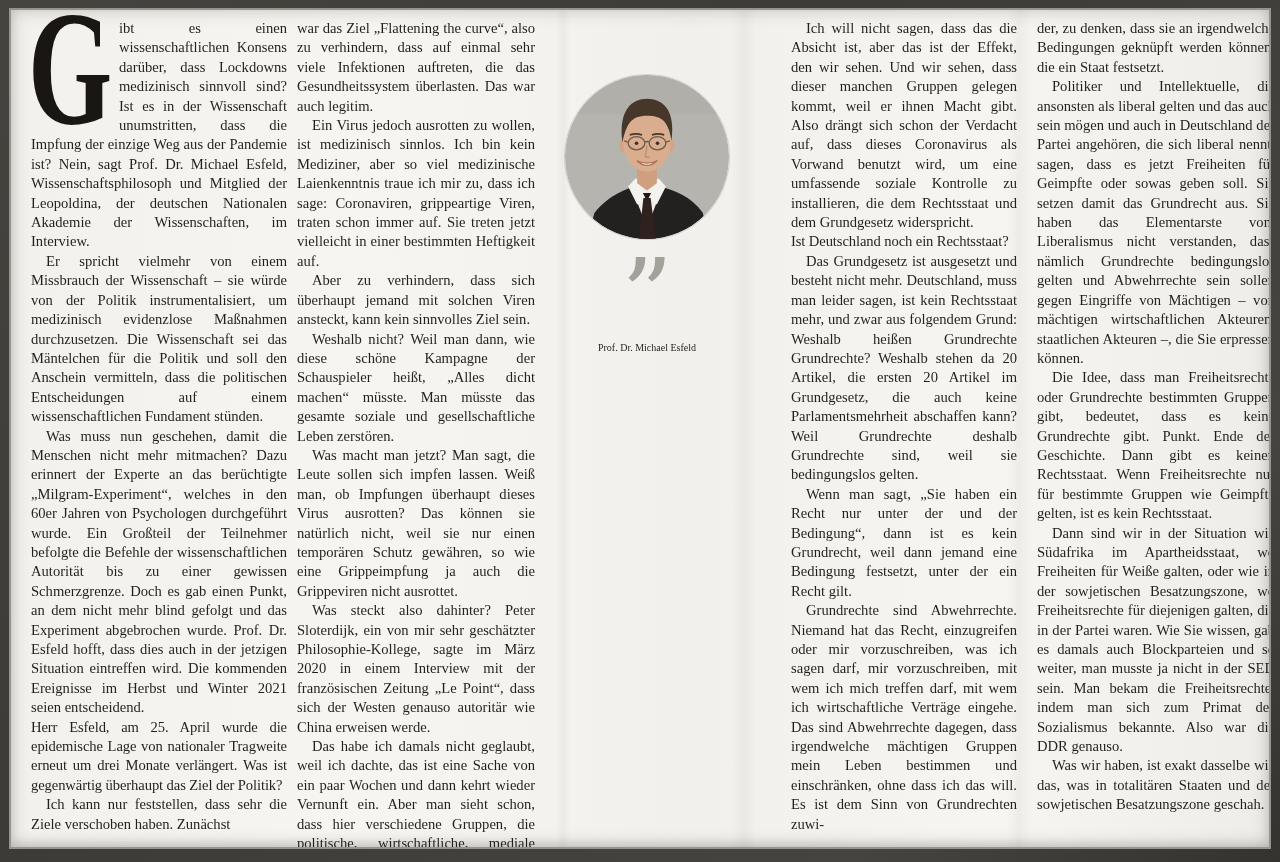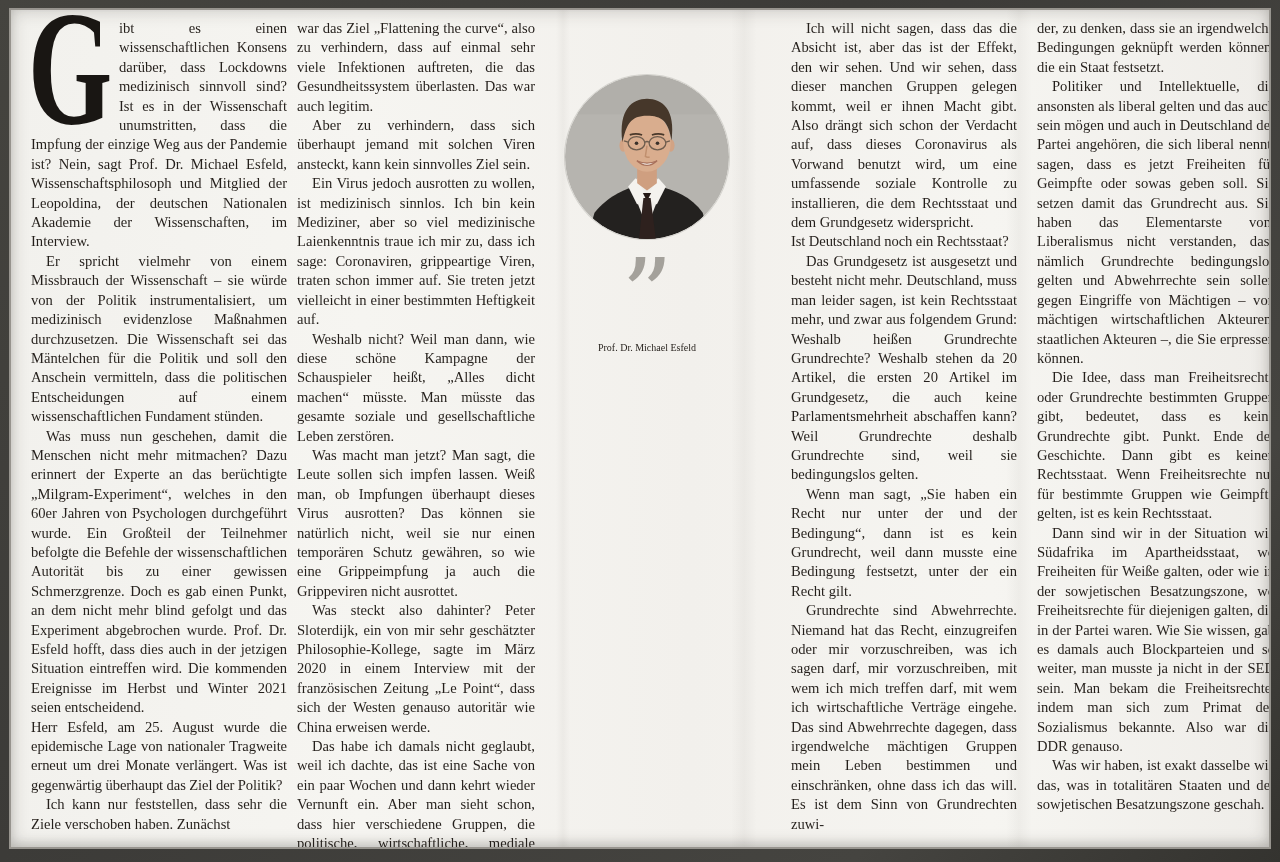--- a/index.html
+++ b/index.html
@@ -79,28 +79,28 @@
     <div class="content">
 
       <div class="col c1">
         <p class="par">
           <span class="dropcap">
               <span>G</span>
             </span><span>ibt es einen wissenschaftlichen Konsens darüber, dass Lockdowns medizinisch sinnvoll sind? Ist es in der Wissenschaft unumstritten, dass die Impfung der einzige Weg aus der Pandemie ist? Nein, sagt Prof. Dr. Michael Esfeld, Wissenschaftsphilosoph und Mitglied der Leopoldina, der deutschen Nationalen Akademie der Wissenschaften, im Interview.</span>
         </p>
         <p class="par ind">Er spricht vielmehr von einem Missbrauch der Wissenschaft – sie würde von der Politik instrumentalisiert, um medizinisch evidenzlose Maßnahmen durchzusetzen. Die Wissenschaft sei das Mäntelchen für die Politik und soll den Anschein vermitteln, dass die politischen Entscheidungen auf einem wissenschaftlichen Fundament stünden.</p>
         <p class="par ind">Was muss nun geschehen, damit die Menschen nicht mehr mitmachen? Dazu erinnert der Experte an das berüchtigte „Milgram-Experiment“, welches in den 60er Jahren von Psychologen durchgeführt wurde. Ein Großteil der Teilnehmer befolgte die Befehle der wissenschaftlichen Autorität bis zu einer gewissen Schmerzgrenze. Doch es gab einen Punkt, an dem nicht mehr blind gefolgt und das Experiment abgebrochen wurde. Prof. Dr. Esfeld hofft, dass dies auch in der jetzigen Situation eintreffen wird. Die kommenden Ereignisse im Herbst und Winter 2021 seien entscheidend.</p>
-        <p class="par question">Herr Esfeld, am 25. August wurde die epidemische Lage von nationaler Tragweite erneut um drei Monate verlängert. Was ist gegenwärtig überhaupt das Ziel der Politik?</p>
+        <p class="par question">Herr Esfeld, am 25. April wurde die epidemische Lage von nationaler Tragweite erneut um drei Monate verlängert. Was ist gegenwärtig überhaupt das Ziel der Politik?</p>
         <p class="par ind">Ich kann nur feststellen, dass sehr die Ziele verschoben haben. Zunächst</p>
       </div>
 
       <div class="col c2">
         <p class="par">war das Ziel „Flattening the curve“, also zu verhindern, dass auf einmal sehr viele Infektionen auftreten, die das Gesundheitssystem überlasten. Das war auch legitim.</p>
+        <p class="par ind">Ein Virus jedoch ausrotten zu wollen, ist medizinisch sinnlos. Ich bin kein Mediziner, aber so viel medizinische Laienkenntnis traue ich mir zu, dass ich sage: Coronaviren, grippeartige Viren, traten schon immer auf. Sie treten jetzt vielleicht in einer bestimmten Heftigkeit auf.</p>
         <p class="par ind">Aber zu verhindern, dass sich überhaupt jemand mit solchen Viren ansteckt, kann kein sinnvolles Ziel sein.</p>
-        <p class="par ind">Ein Virus jedoch ausrotten zu wollen, ist medizinisch sinnlos. Ich bin kein Mediziner, aber so viel medizinische Laienkenntnis traue ich mir zu, dass ich sage: Coronaviren, grippeartige Viren, traten schon immer auf. Sie treten jetzt vielleicht in einer bestimmten Heftigkeit auf.</p>
         <p class="par ind">Weshalb nicht? Weil man dann, wie diese schöne Kampagne der Schauspieler heißt, „Alles dicht machen“ müsste. Man müsste das gesamte soziale und gesellschaftliche Leben zerstören.</p>
         <p class="par ind">Was macht man jetzt? Man sagt, die Leute sollen sich impfen lassen. Weiß man, ob Impfungen überhaupt dieses Virus ausrotten? Das können sie natürlich nicht, weil sie nur einen temporären Schutz gewähren, so wie eine Grippeimpfung ja auch die Grippeviren nicht ausrottet.</p>
         <p class="par ind">Was steckt also dahinter? Peter Sloterdijk, ein von mir sehr geschätzter Philosophie-Kollege, sagte im März 2020 in einem Interview mit der französischen Zeitung „Le Point“, dass sich der Westen genauso autoritär wie China erweisen werde.</p>
         <p class="par ind">Das habe ich damals nicht geglaubt, weil ich dachte, das ist eine Sache von ein paar Wochen und dann kehrt wieder Vernunft ein. Aber man sieht schon, dass hier verschiedene Gruppen, die politische, wirtschaftliche, mediale Macht haben, offenbar auf den Zug aufspringen und das als Gelegenheit ansehen, eine soziale Kontrolle einzuführen.</p>
       </div>
 
       <div class="col cf">
         <div class="photo">
           <svg viewBox="0 0 100 100">
             <defs>
@@ -139,21 +139,21 @@
           </svg>
         </div>
         <div class="qmark">”</div>
         <div class="attribution">Prof. Dr. Michael Esfeld</div>
       </div>
 
       <div class="col c4">
         <p class="par ind">Ich will nicht sagen, dass das die Absicht ist, aber das ist der Effekt, den wir sehen. Und wir sehen, dass dieser manchen Gruppen gelegen kommt, weil er ihnen Macht gibt. Also drängt sich schon der Verdacht auf, dass dieses Coronavirus als Vorwand benutzt wird, um eine umfassende soziale Kontrolle zu installieren, die dem Rechtsstaat und dem Grundgesetz widerspricht.</p>
         <p class="par question">Ist Deutschland noch ein Rechtsstaat?</p>
         <p class="par ind">Das Grundgesetz ist ausgesetzt und besteht nicht mehr. Deutschland, muss man leider sagen, ist kein Rechtsstaat mehr, und zwar aus folgendem Grund: Weshalb heißen Grundrechte Grundrechte? Weshalb stehen da 20 Artikel, die ersten 20 Artikel im Grundgesetz, die auch keine Parlamentsmehrheit abschaffen kann? Weil Grundrechte deshalb Grundrechte sind, weil sie bedingungslos gelten.</p>
-        <p class="par ind">Wenn man sagt, „Sie haben ein Recht nur unter der und der Bedingung“, dann ist es kein Grundrecht, weil dann musste eine Bedingung festsetzt, unter der ein Recht gilt.</p>
+        <p class="par ind">Wenn man sagt, „Sie haben ein Recht nur unter der und der Bedingung“, dann ist es kein Grundrecht, weil dann jemand eine Bedingung festsetzt, unter der ein Recht gilt.</p>
         <p class="par ind">Grundrechte sind Abwehrrechte. Niemand hat das Recht, einzugreifen oder mir vorzuschreiben, was ich sagen darf, mir vorzuschreiben, mit wem ich mich treffen darf, mit wem ich wirtschaftliche Verträge eingehe. Das sind Abwehrrechte dagegen, dass irgendwelche mächtigen Gruppen mein Leben bestimmen und einschränken, ohne dass ich das will. Es ist dem Sinn von Grundrechten zuwi-</p>
       </div>
 
       <div class="col c5">
         <p class="par">der, zu denken, dass sie an irgendwelche Bedingungen geknüpft werden können, die ein Staat festsetzt.</p>
         <p class="par ind">Politiker und Intellektuelle, die ansonsten als liberal gelten und das auch sein mögen und auch in Deutschland der Partei angehören, die sich liberal nennt, sagen, dass es jetzt Freiheiten für Geimpfte oder sowas geben soll. Sie setzen damit das Grundrecht aus. Sie haben das Elementarste vom Liberalismus nicht verstanden, dass nämlich Grundrechte bedingungslos gelten und Abwehrrechte sein sollen gegen Eingriffe von Mächtigen – von mächtigen wirtschaftlichen Akteuren, staatlichen Akteuren –, die Sie erpressen können.</p>
         <p class="par ind">Die Idee, dass man Freiheitsrechte oder Grundrechte bestimmten Gruppen gibt, bedeutet, dass es keine Grundrechte gibt. Punkt. Ende der Geschichte. Dann gibt es keinen Rechtsstaat. Wenn Freiheitsrechte nur für bestimmte Gruppen wie Geimpfte gelten, ist es kein Rechtsstaat.</p>
         <p class="par ind">Dann sind wir in der Situation wie Südafrika im Apartheidsstaat, wo Freiheiten für Weiße galten, oder wie in der sowjetischen Besatzungszone, wo Freiheitsrechte für diejenigen galten, die in der Partei waren. Wie Sie wissen, gab es damals auch Blockparteien und so weiter, man musste ja nicht in der SED sein. Man bekam die Freiheitsrechte, indem man sich zum Primat des Sozialismus bekannte. Also war die DDR genauso.</p>
         <p class="par ind">Was wir haben, ist exakt dasselbe wie das, was in totalitären Staaten und der sowjetischen Besatzungszone geschah.</p>
         <p class="par note">Das Interview wird fortgesetzt auf Seite D4 mit dem Titel „Wir steuern auf chinesische Verhältnisse zu“.</p>

